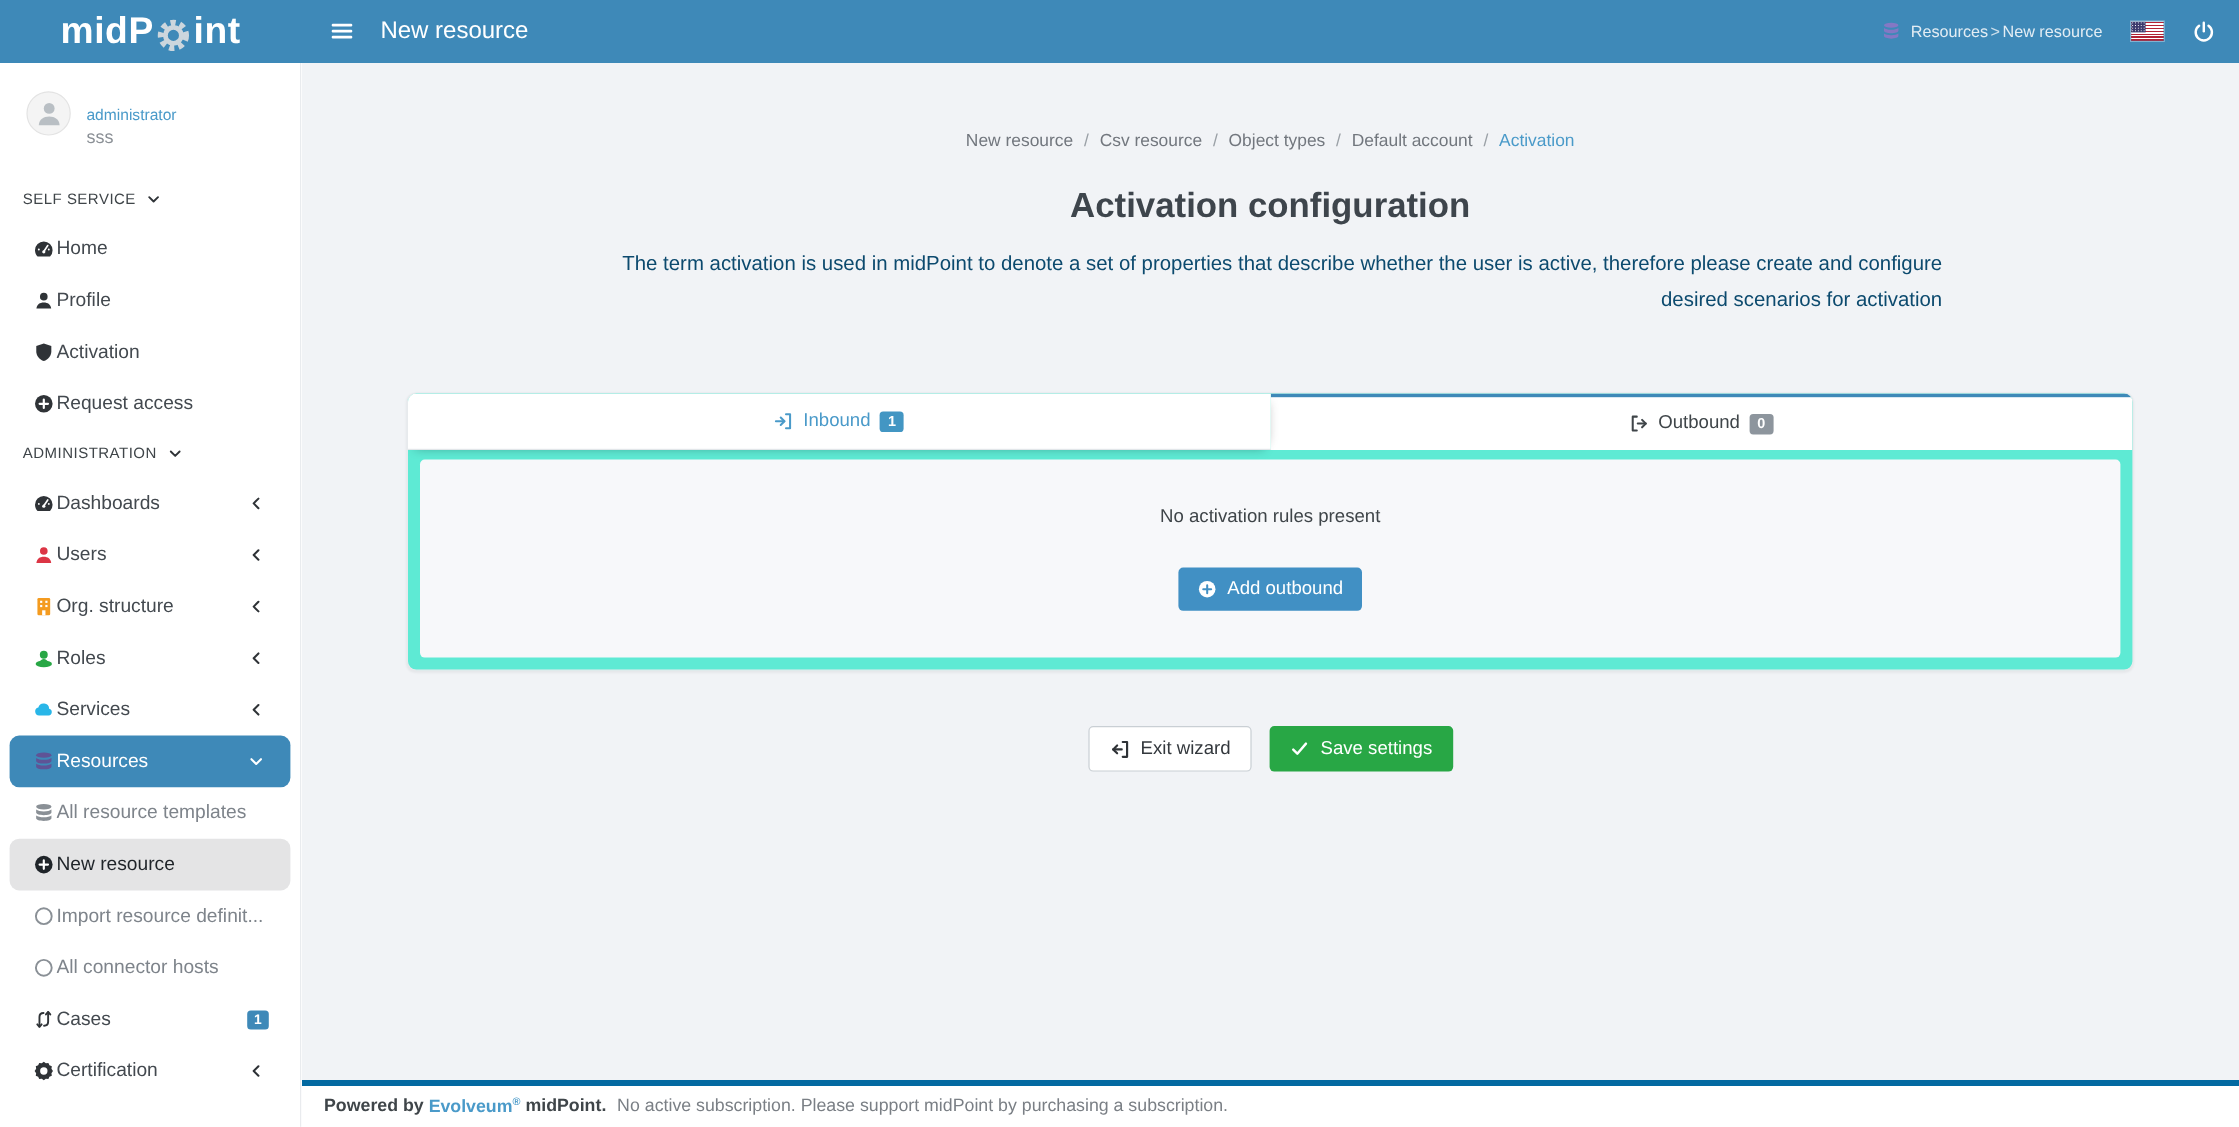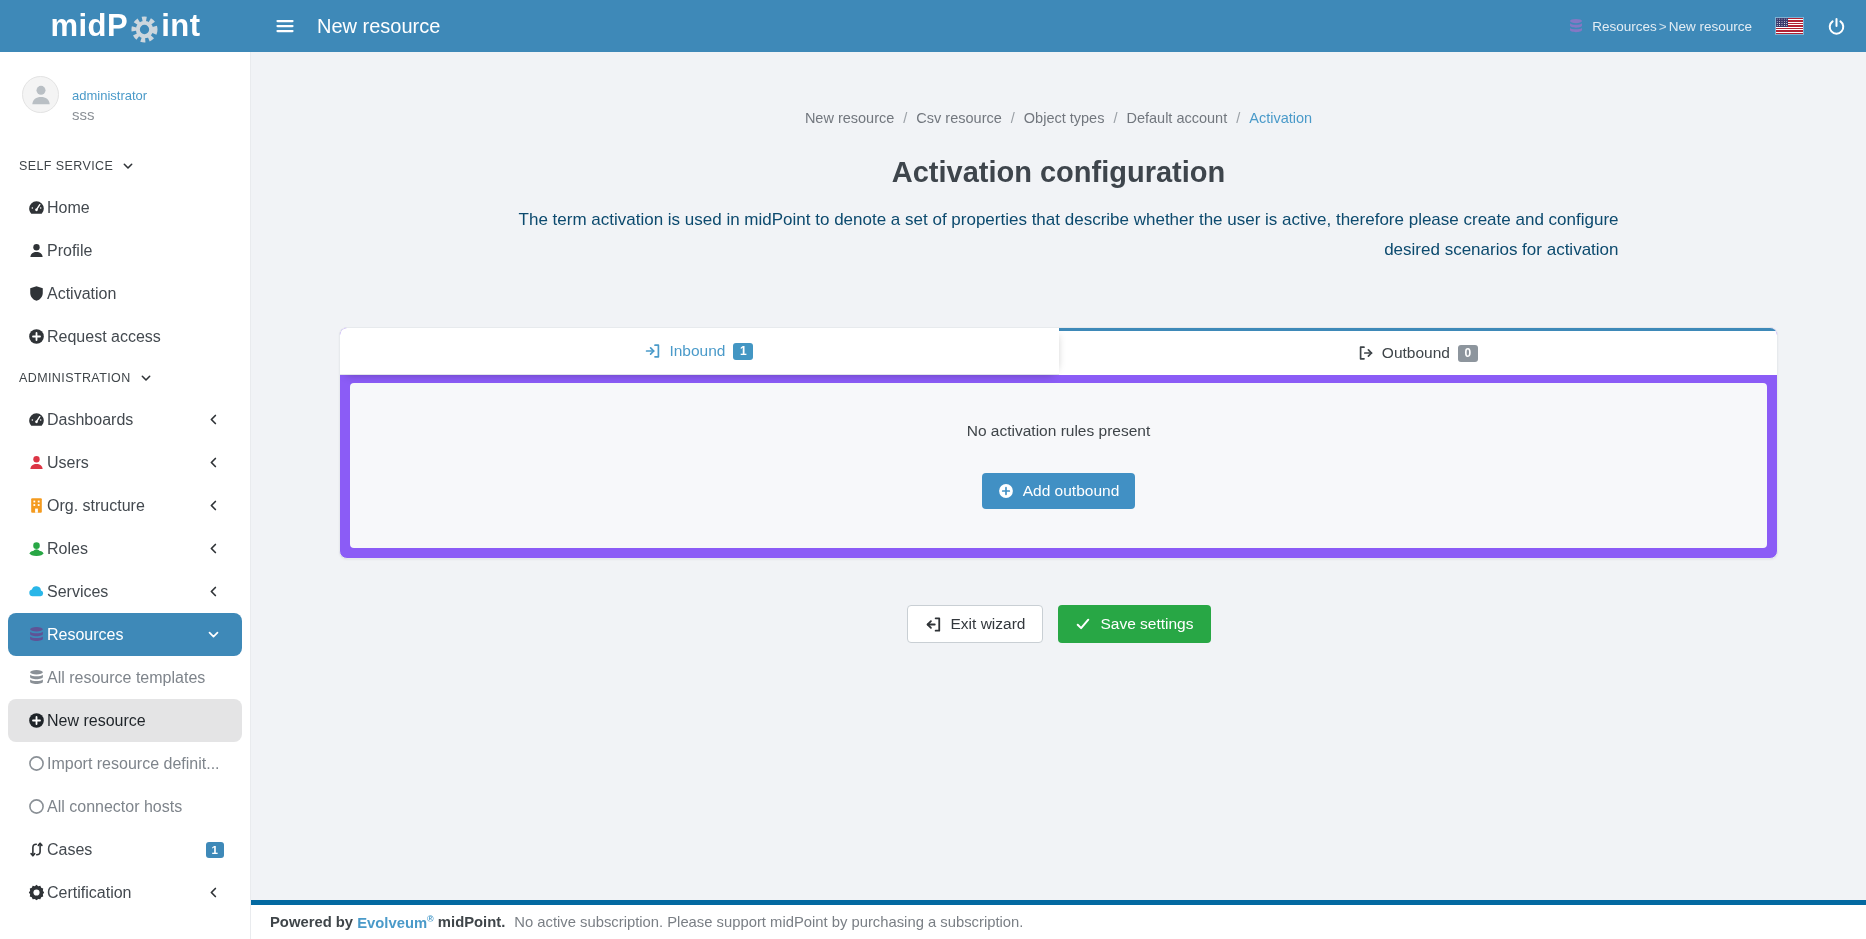--- a/index.html
+++ b/index.html
@@ -56,21 +56,21 @@
 
   
   .main{ margin-left:251px; padding-top:52px; height:900px; }
   .breadcrumb{ margin-top:58px; text-align:center; font-size:14.5px; color:#72777e; }
   .breadcrumb .bc-item{ cursor:pointer; }
   .breadcrumb .bc-sep{ margin:0 9px; color:#9aa0a6; }
   .breadcrumb .bc-item.current{ color:var(--link-blue); }
   h1.page-heading{ margin-top:30px; text-align:center; font-size:29px; font-weight:bold; color:#3e454c; }
   .page-desc{ margin:16px auto 0; max-width:1120px; text-align:right; font-size:17px;
               line-height:30px; color:#0c4a6e; }
-  .card{ width:1439px; margin:62px auto 0; background:#8b5cf6; border:1px solid #e7eaed; border-radius:8px;
+  .card{ width:1439px; margin:62px auto 0; background:#5eead4; border:1px solid #e7eaed; border-radius:8px;
          box-shadow:0 1px 2px rgba(0,0,0,.05); overflow:hidden; }
   .tabs{ display:flex; height:47px; }
   .tab{ flex:1; display:flex; align-items:center; justify-content:center; gap:8px;
         font-size:15.5px; cursor:pointer; background:#fff; position:relative; }
   .tab .icon{ font-size:16px; }
   .tab:not(.active){ color:var(--link-blue); border-bottom:1px solid #e2e6e9; z-index:2;
         box-shadow:0 6px 8px -6px rgba(0,0,0,.25), 6px 0 8px -7px rgba(0,0,0,.18); }
   .tab.active{ color:#3f4549; border-top:3px solid var(--primary); }
   .tab-badge{ color:#fff; font-size:12px; font-weight:bold; border-radius:3px; padding:1.5px 6.5px; }
   .tab-panel{ margin:8px 10px 10px; height:165px; background:#f7f8fa; border-radius:4px;

